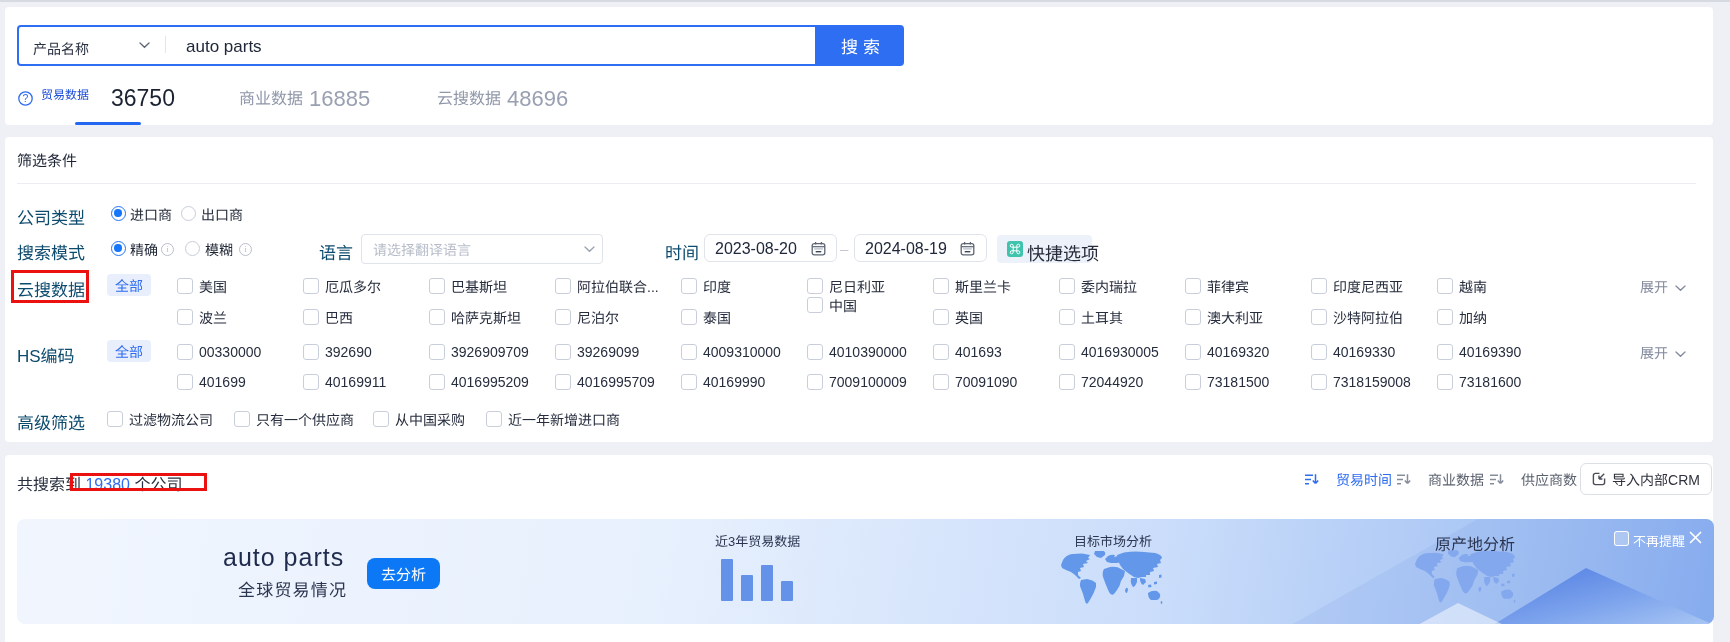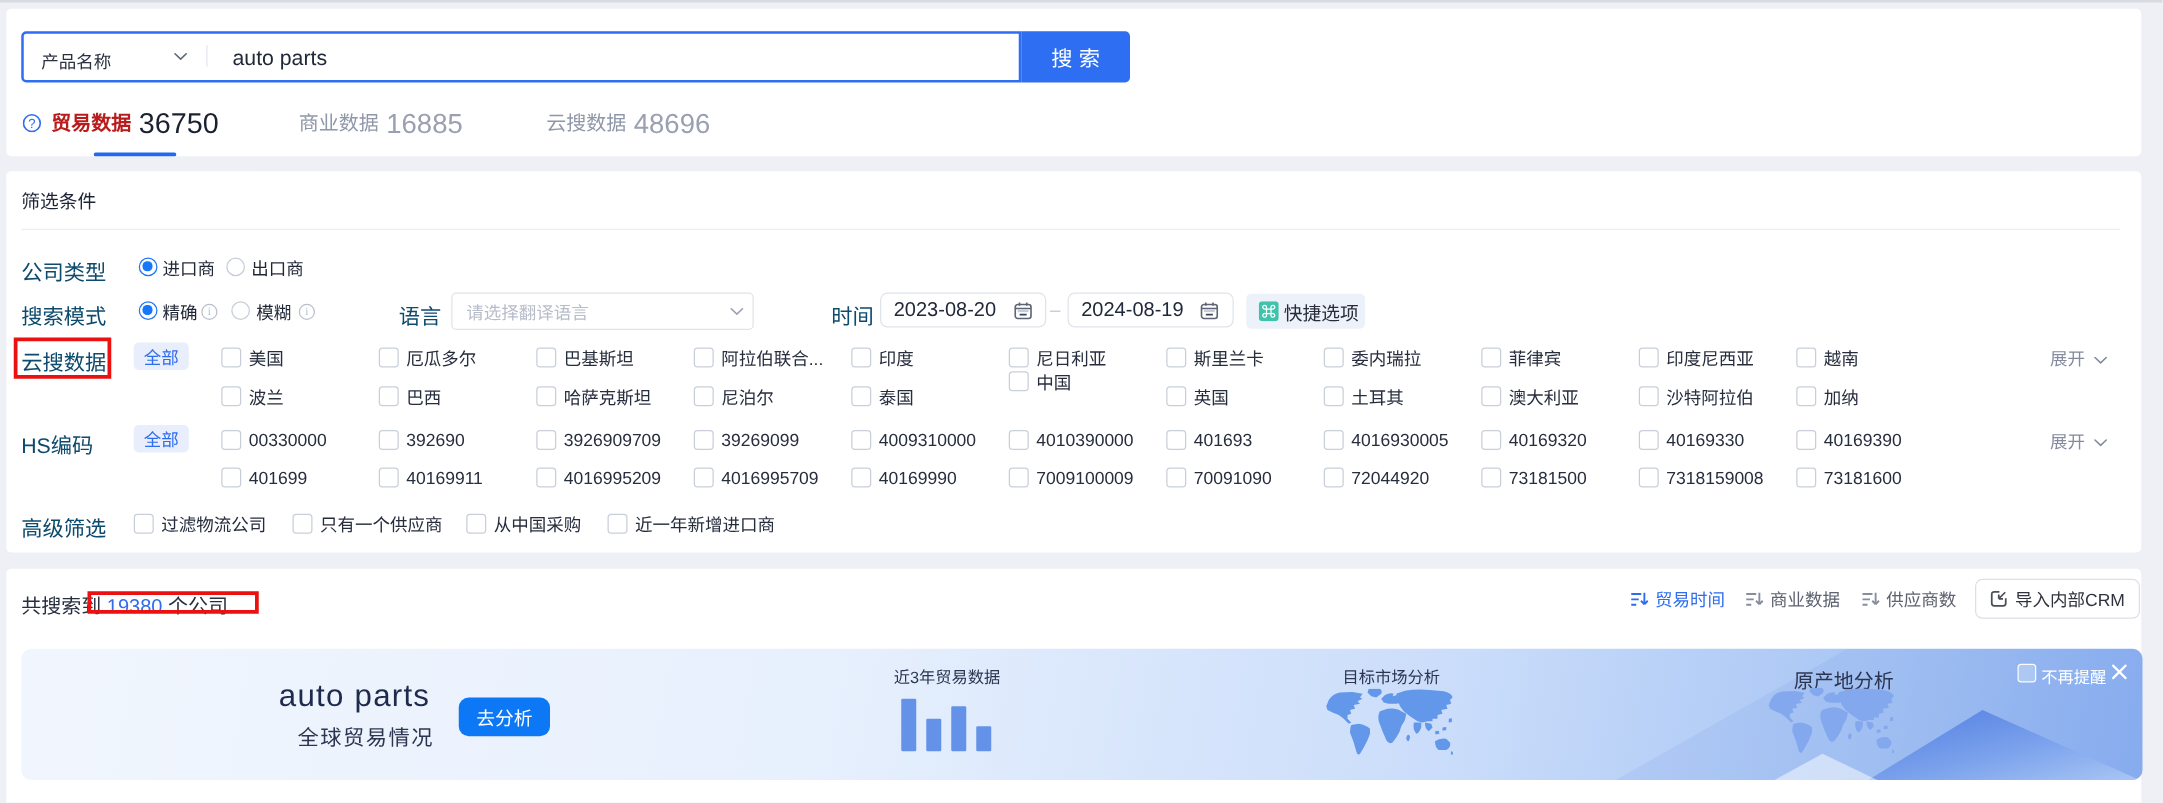--- a/index.html
+++ b/index.html
@@ -14,21 +14,21 @@
 .cb i{display:inline-block;width:14px;height:14px;border:1px solid #c9cfda;border-radius:3px;background:#fff;margin-right:6px;flex:none}
 .r{position:absolute;width:15px;height:15px;border-radius:50%;box-sizing:border-box}
 .r-on{border:1.5px solid #2175f6;background:#fff}
 .r-on::after{content:"";position:absolute;left:2.3px;top:2.3px;width:7.4px;height:7.4px;border-radius:50%;background:#1677fa}
 .r-off{border:1px solid #c7cdd8;background:#fff}
 .rlbl{position:absolute;font-size:14px;color:#1f2635;font-weight:500;white-space:nowrap}
 .info{position:absolute;width:11px;height:11px;border:1px solid #b9bfcc;border-radius:50%;color:#b9bfcc;font-size:9px;line-height:11px;text-align:center;font-family:"Liberation Serif",serif}
 .expand{position:absolute;font-size:14px;color:#848b9e}
 .redbox{position:absolute;border:3px solid #ec1111}
 .inbox{position:absolute;background:#fff;border:1px solid #dfe3ea;box-sizing:border-box}
-.sort{position:absolute;display:flex;align-items:center;gap:5px;font-size:14px}
+.sort{position:absolute;display:flex;align-items:center;gap:17px;font-size:14px}
 #banner{position:absolute;left:17px;top:519px;width:1697px;height:105px;border-radius:8px;overflow:hidden;background:linear-gradient(100deg,#f1f6fe 0%,#e7f0fd 38%,#c9dcfa 68%,#a6c4f4 88%,#8ab0f0 100%)}
 .bar{position:absolute;background:#6392e8;border-radius:1px}
 </style>
 </head>
 <body>
 <div id="topline"></div>
 <div class="card" style="top:7px;height:118px"></div>
 <div class="card" style="top:137px;height:305px"></div>
 <div class="card" style="top:455px;height:190px"></div>
 
@@ -38,21 +38,21 @@
 <svg class="abs" style="left:139px;top:42px" width="11" height="7" viewBox="0 0 11 7">
     <path d="M1 1l4.5 4.3L10 1" stroke="#5f6674" stroke-width="1.3" fill="none" stroke-linecap="round"></path>
   </svg>
 <div class="abs" style="left:165px;top:36px;width:1px;height:17px;background:#e2e5eb"></div>
 <div class="t" style="left:186px;top:37px;font-size:17px;color:#20283a">auto parts</div>
 
 <svg class="abs" style="left:18px;top:91px" width="15" height="15" viewBox="0 0 15 15">
     <circle cx="7.5" cy="7.5" r="6.7" fill="none" stroke="#2e6cf0" stroke-width="1.3"></circle>
     <text x="7.5" y="11.2" font-size="10.5" fill="#2e6cf0" text-anchor="middle" font-family="Liberation Sans">?</text>
   </svg>
-<div class="t" style="left:41px;top:85px;font-size:16px;font-weight:bold;color:#b91c1c">贸易数据</div>
+<div class="t" style="left:41px;top:85px;font-size:12px;font-weight:normal;color:#1d4ed8">贸易数据</div>
 <div class="t" style="left:111px;top:85px;font-size:23px;font-weight:normal;color:#1a2130">36750</div>
 <div class="t" style="left:239px;top:85px;font-size:16px;color:#8f97a9">商业数据</div>
 <div class="t" style="left:309px;top:86px;font-size:22px;color:#99a0b1">16885</div>
 <div class="t" style="left:437px;top:85px;font-size:16px;color:#8f97a9">云搜数据</div>
 <div class="t" style="left:507px;top:86px;font-size:22px;color:#99a0b1">48696</div>
 <div class="abs" style="left:75px;top:122px;width:66px;height:3px;border-radius:2px;background:#2468f2"></div>
 
 <div class="t" style="left:17px;top:149px;font-size:15px;color:#1d2436">筛选条件</div>
 <div class="abs" style="left:17px;top:183px;width:1679px;height:1px;background:#ebedf2"></div>
 
@@ -93,21 +93,21 @@
     <path d="M1.2 5.7h12.6" stroke="#5d6473" stroke-width="1.2"></path>
     <rect x="3.2" y="6.6" width="8.6" height="2.1" fill="#c7ccd6"></rect>
     <path d="M4.7 10.7h5.6" stroke="#3f4553" stroke-width="1.4"></path>
     <path d="M4.6 1v2.6M10.4 1v2.6" stroke="#5d6473" stroke-width="1.3"></path>
   </svg>
 <div class="abs" style="left:997px;top:235px;width:95px;height:28px;background:#edf1fa;border-radius:4px"></div>
 <svg class="abs" style="left:1007px;top:241px" width="16" height="16" viewBox="0 0 16 16">
     <rect width="16" height="16" rx="3" fill="#3fc3ac"></rect>
     <path d="M6.2 6.2h3.6v3.6H6.2z M6.2 6.2H4.9a1.5 1.5 0 1 1 1.3-1.5z M9.8 6.2h1.3a1.5 1.5 0 1 0-1.3-1.5z M9.8 9.8h1.3a1.5 1.5 0 1 1-1.3 1.5z M6.2 9.8H4.9a1.5 1.5 0 1 0 1.3 1.5z" fill="none" stroke="#fff" stroke-width="1"></path>
   </svg>
-<div class="t" style="left:1027px;top:239px;font-size:15px;color:#262c3a">快捷选项</div>
+<div class="t" style="left:1027px;top:239px;font-size:18px;color:#262c3a">快捷选项</div>
 
 <div class="redbox" style="left:11px;top:270px;width:72px;height:27px"></div>
 <div class="gl" style="left:17px;top:276px">云搜数据</div>
 <div class="tag" style="left:107px;top:274px">全部</div>
 <div class="expand" style="left:1640px;top:276px">展开</div>
 <svg class="abs" style="left:1675px;top:285px" width="11" height="7" viewBox="0 0 11 7">
     <path d="M1 1l4.5 4.3L10 1" stroke="#848b9e" stroke-width="1.3" fill="none" stroke-linecap="round"></path>
   </svg>
 <div class="cb" style="left:177px;top:278px"><i></i>美国</div>
 <div class="cb" style="left:303px;top:278px"><i></i>厄瓜多尔</div>

